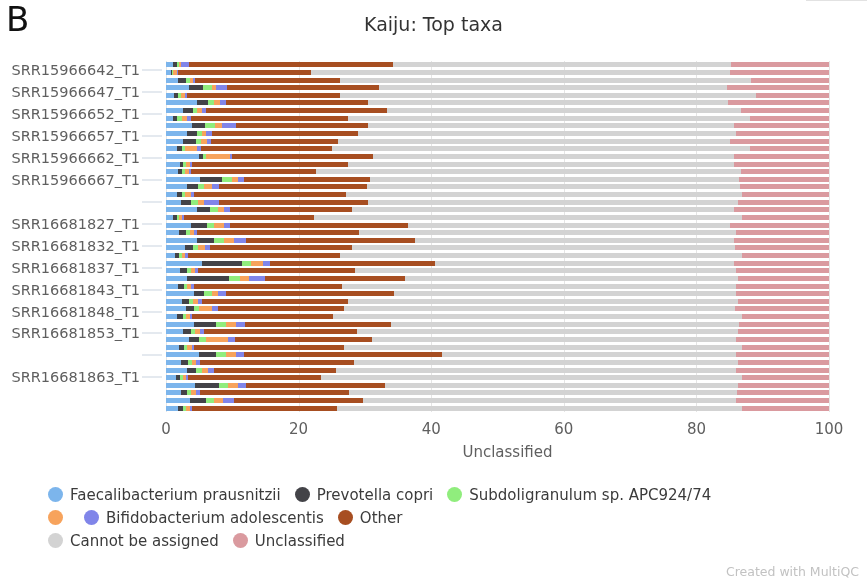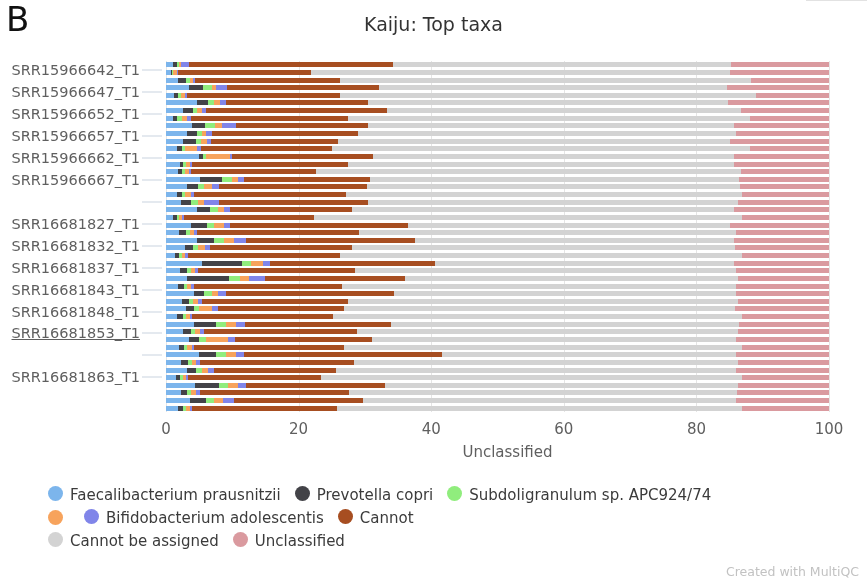--- a/index.html
+++ b/index.html
@@ -49,21 +49,21 @@
   }
   .xaxis-title{
     position:absolute;left:166px;top:443px;width:683px;text-align:center;
     font-size:15px;color:#5f5f5f;
   }
   
   .legend{
     position:absolute;left:48px;top:483px;width:800px;
   }
   .legend-row{display:flex;align-items:center;height:23px;}
-  .legend-item{display:flex;align-items:flex-start;margin-right:14px;white-space:nowrap;}
+  .legend-item{display:flex;align-items:center;margin-right:14px;white-space:nowrap;}
   .swatch{
     width:15px;height:15px;border-radius:50%;margin-right:7px;flex:0 0 auto;
   }
   .legend-label{font-size:15px;color:#3b3b3b;}
   .footer{
     position:absolute;right:8px;bottom:4px;
     font-size:12.5px;color:#c2c2c2;
   }
   .topline{
     position:absolute;left:806px;top:0;width:61px;height:1px;background:#e2e2e2;
@@ -94,21 +94,21 @@
     <div class="ylabel" style="top: 162.776px;">SRR16681827_T1</div>
     <div class="ytick" style="top: 162.776px;"></div>
     <div class="ylabel" style="top: 184.714px;">SRR16681832_T1</div>
     <div class="ytick" style="top: 184.714px;"></div>
     <div class="ylabel" style="top: 206.651px;">SRR16681837_T1</div>
     <div class="ytick" style="top: 206.651px;"></div>
     <div class="ylabel" style="top: 228.589px;">SRR16681843_T1</div>
     <div class="ytick" style="top: 228.589px;"></div>
     <div class="ylabel" style="top: 250.526px;">SRR16681848_T1</div>
     <div class="ytick" style="top: 250.526px;"></div>
-    <div class="ylabel" style="top: 272.464px; text-decoration: underline;">SRR16681853_T1</div>
+    <div class="ylabel" style="top: 272.464px;">SRR16681853_T1</div>
     <div class="ytick" style="top: 272.464px;"></div>
     <div class="ytick" style="top: 294.401px;"></div>
     <div class="ylabel" style="top: 316.339px;">SRR16681863_T1</div>
     <div class="ytick" style="top: 316.339px;"></div>
   </div>
 
 <div class="plot-area">
   <div class="gridlines" id="gridlines">
       <div class="gridline" style="left: 0px;"></div>
       <div class="gridline" style="left: 132.621px;"></div>
@@ -609,21 +609,21 @@
     <div class="legend-row">
       <div class="legend-item">
         <span class="swatch" style="background: rgb(247, 163, 92);"></span>
       </div>
       <div class="legend-item">
         <span class="swatch" style="background: rgb(128, 133, 233);"></span>
         <span class="legend-label">Bifidobacterium adolescentis</span>
       </div>
       <div class="legend-item">
         <span class="swatch" style="background: rgb(167, 78, 33);"></span>
-        <span class="legend-label">Cannot</span>
+        <span class="legend-label">Other</span>
       </div>
     </div>
     <div class="legend-row">
       <div class="legend-item">
         <span class="swatch" style="background: rgb(211, 211, 211);"></span>
         <span class="legend-label">Cannot be assigned</span>
       </div>
       <div class="legend-item">
         <span class="swatch" style="background: rgb(218, 154, 159);"></span>
         <span class="legend-label">Unclassified</span>

